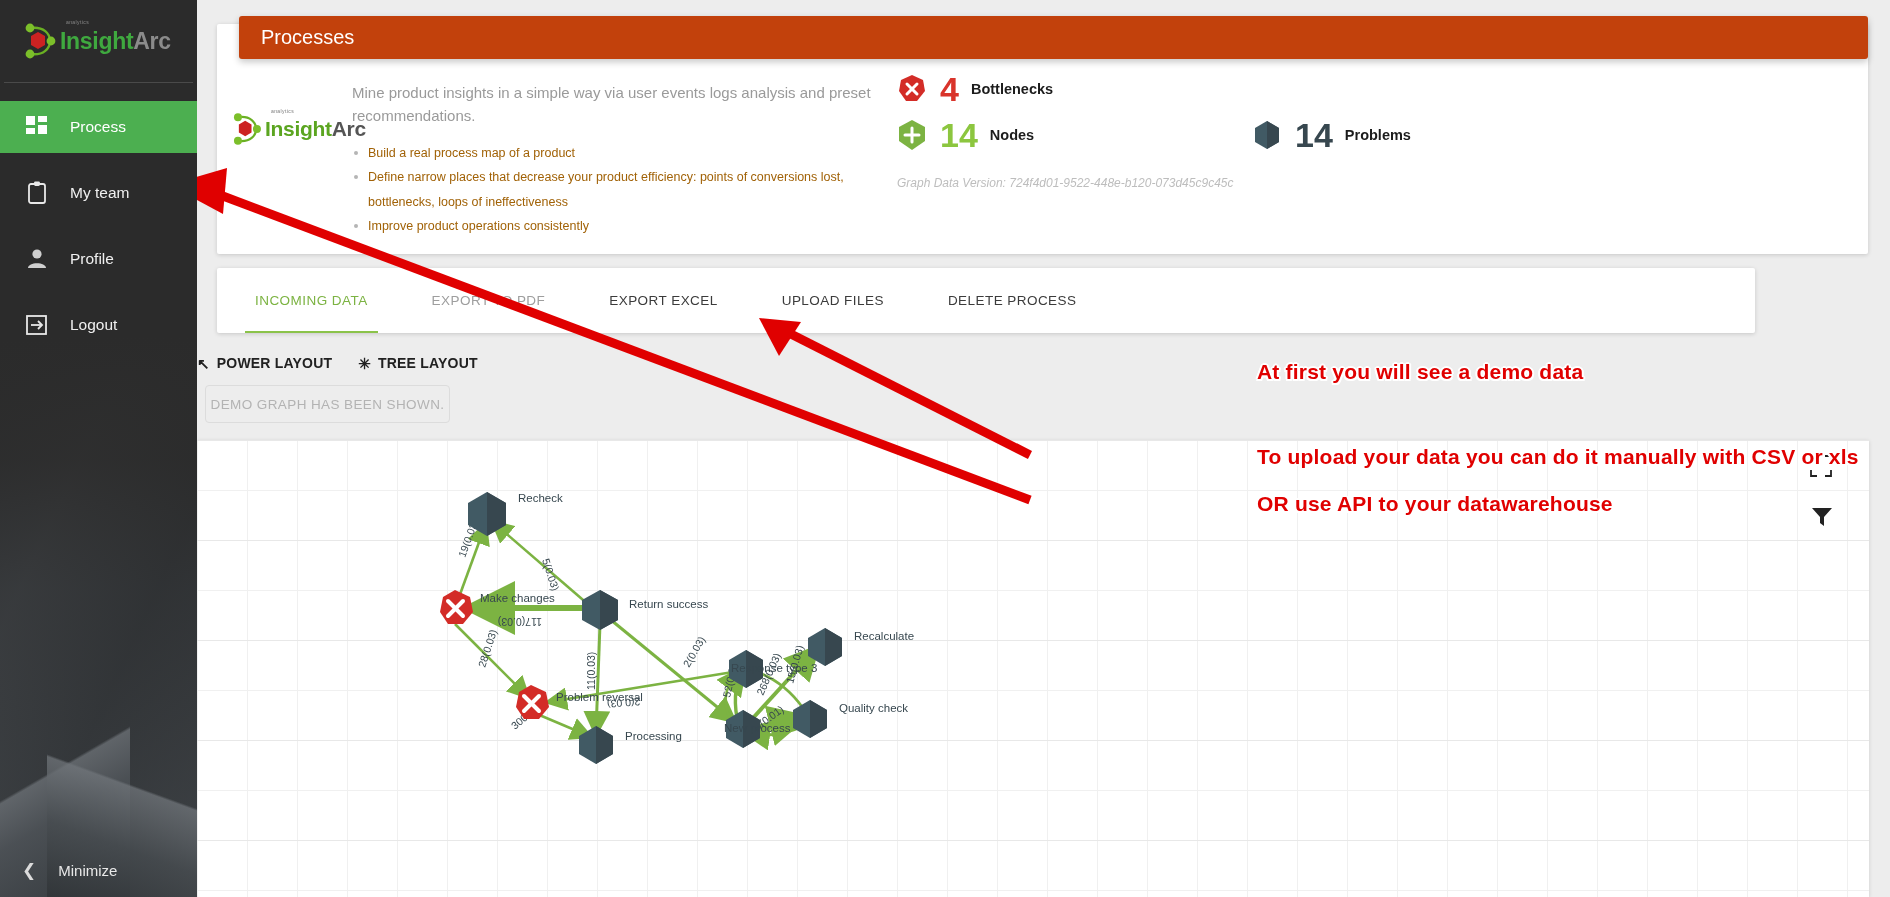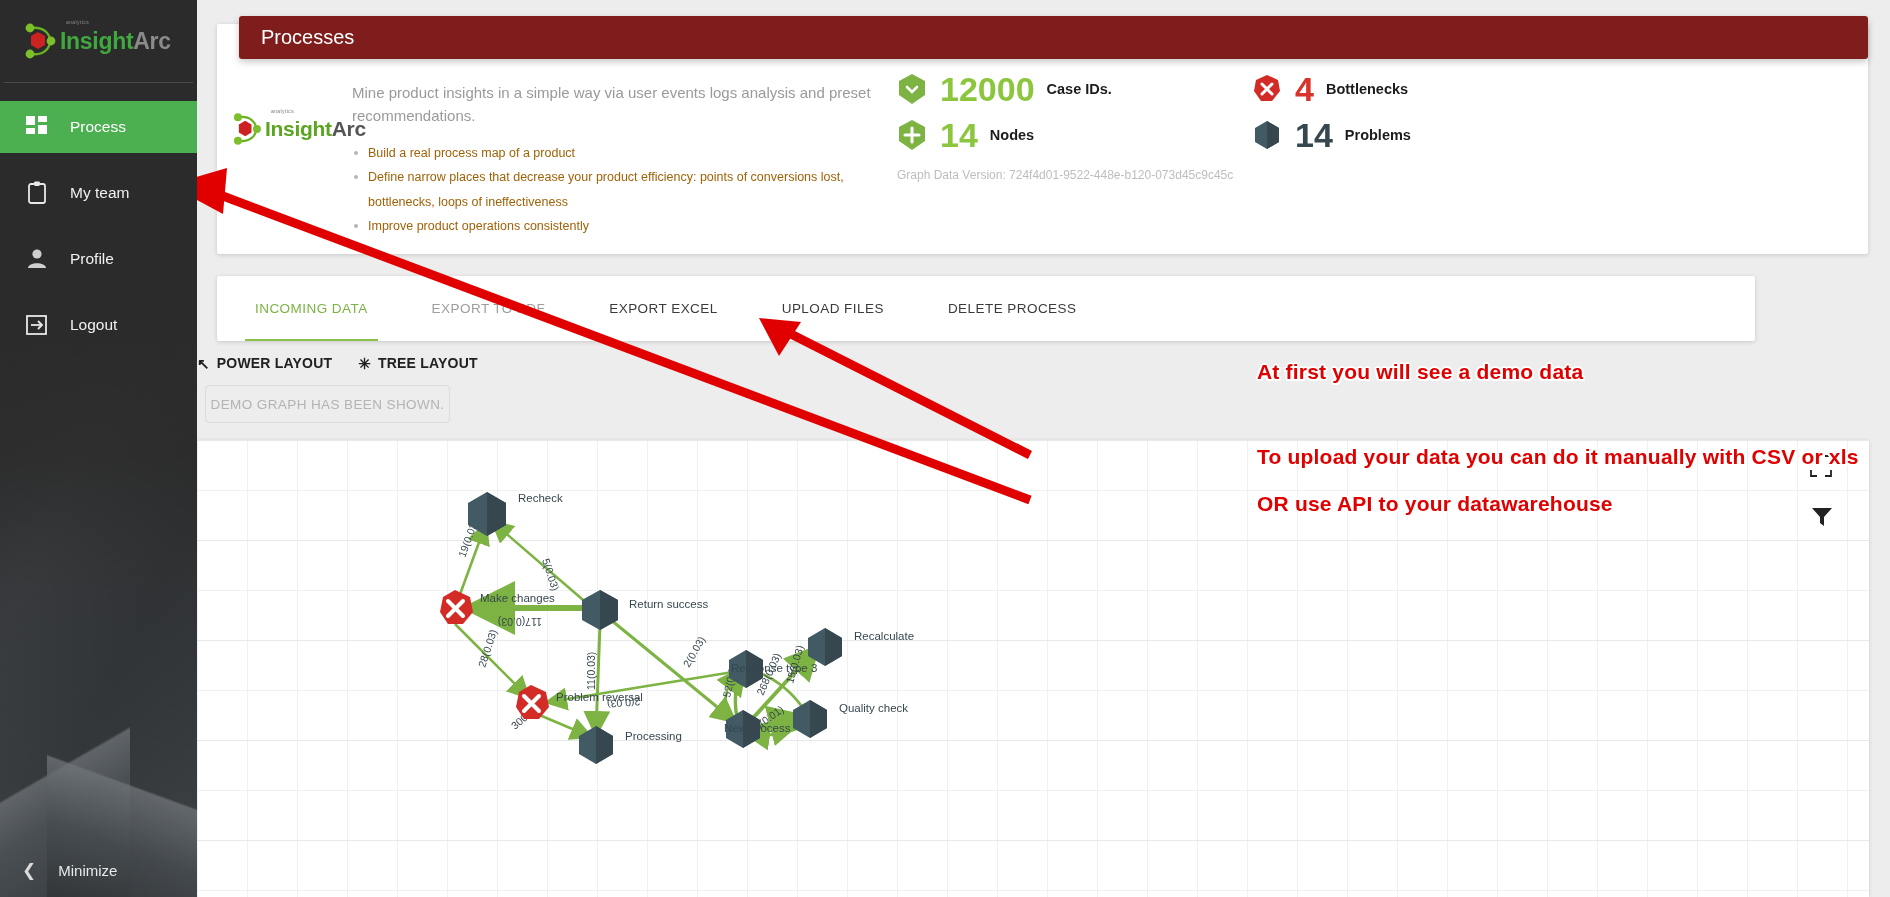--- a/index.html
+++ b/index.html
@@ -75,21 +75,21 @@
 
   .card {
     position: absolute; background: #fff;
     box-shadow: 0 1px 4px rgba(0,0,0,.16);
     border-radius: 2px;
   }
   #info-card { left: 20px; top: 24px; width: 1651px; height: 230px; }
 
   #green-banner {
     position: absolute; left: 42px; top: 16px; width: 1629px; height: 43px;
-    background: #7f1d1d; border-radius: 3px;
+    background: #c2410c; border-radius: 3px;
     box-shadow: 0 3px 7px rgba(0,0,0,.22);
     display: flex; align-items: center; padding-left: 22px;
     color: #fff; font-size: 20px; z-index: 6;
   }
 
   #info-logo {
     position: absolute; left: 30px; top: 110px;
     display: flex; align-items: center;
   }
   #info-logo .logo-mark { width: 40px; height: 38px; }
@@ -113,24 +113,24 @@
   #stats { position: absolute; left: 700px; top: 72px; width: 930px; }
   .stat-row { display: flex; align-items: flex-start; margin-bottom: 12px; }
   .stat { display: flex; align-items: center; }
   .stat.col1 { width: 355px; }
   .stat-ico { width: 30px; height: 32px; flex: none; margin-right: 13px; position: relative; }
   .stat-num { font-size: 34px; font-weight: bold; line-height: 1; }
   .stat-num.green { color: #8cc63f; }
   .stat-num.red   { color: #d9342b; }
   .stat-num.dark  { color: #37474f; }
   .stat-lab { font-size: 14.5px; color: #1c1c1c; font-weight: bold; margin-left: 12px; }
-  #graph-version { margin-top: 16px; font-size: 12px; color: #bdbdbd; }
+  #graph-version { margin-top: 24px; font-size: 12px; color: #bdbdbd; font-style: italic; }
 
   
-  #tabs-card { left: 20px; top: 276px; width: 1538px; height: 65px; }
+  #tabs-card { left: 20px; top: 268px; width: 1538px; height: 65px; }
   #tabs { display: flex; align-items: center; height: 100%; padding-left: 28px; }
   .tab {
     position: relative; height: 100%;
     display: flex; align-items: center; justify-content: center;
     padding: 0 10px; margin-right: 44px;
     font-size: 13.5px; letter-spacing: .45px; color: #3b3b3b;
     cursor: pointer; white-space: nowrap;
   }
   .tab.active { color: #7cb342; }
   .tab.muted { color: #9e9e9e; }
@@ -299,30 +299,20 @@
       <div id="info-lead">Mine product insights in a simple way via user events logs analysis and preset recommendations.</div>
       <ul id="info-list">
         <li>Build a real process map of a product</li>
         <li>Define narrow places that decrease your product efficiency: points of conversions lost, bottlenecks, loops of ineffectiveness</li>
         <li>Improve product operations consistently</li>
       </ul>
     </div>
 
     <div id="stats">
       <div class="stat-row">
-        <div class="stat col1">
-          <span class="stat-ico">
-            <svg width="30" height="32" viewBox="0 0 30 32">
-              <polygon points="15,1 28,8 28,22 15,31 2,22 2,8" fill="#7cb342"></polygon>
-              <polyline points="10,14 15,19 20,14" fill="none" stroke="#fff" stroke-width="2.6" stroke-linecap="round"></polyline>
-            </svg>
-          </span>
-          <span class="stat-num green">12000</span>
-          <span class="stat-lab">Case IDs.</span>
-        </div>
         <div class="stat">
           <span class="stat-ico">
             <svg width="30" height="32" viewBox="0 0 30 32">
               <polygon points="15,2 26,7 28,18 20,28 9,28 2,18 4,7" fill="#d32c27"></polygon>
               <line x1="10" y1="11" x2="20" y2="21" stroke="#fff" stroke-width="3" stroke-linecap="round"></line>
               <line x1="20" y1="11" x2="10" y2="21" stroke="#fff" stroke-width="3" stroke-linecap="round"></line>
             </svg>
           </span>
           <span class="stat-num red">4</span>
           <span class="stat-lab">Bottlenecks</span>

